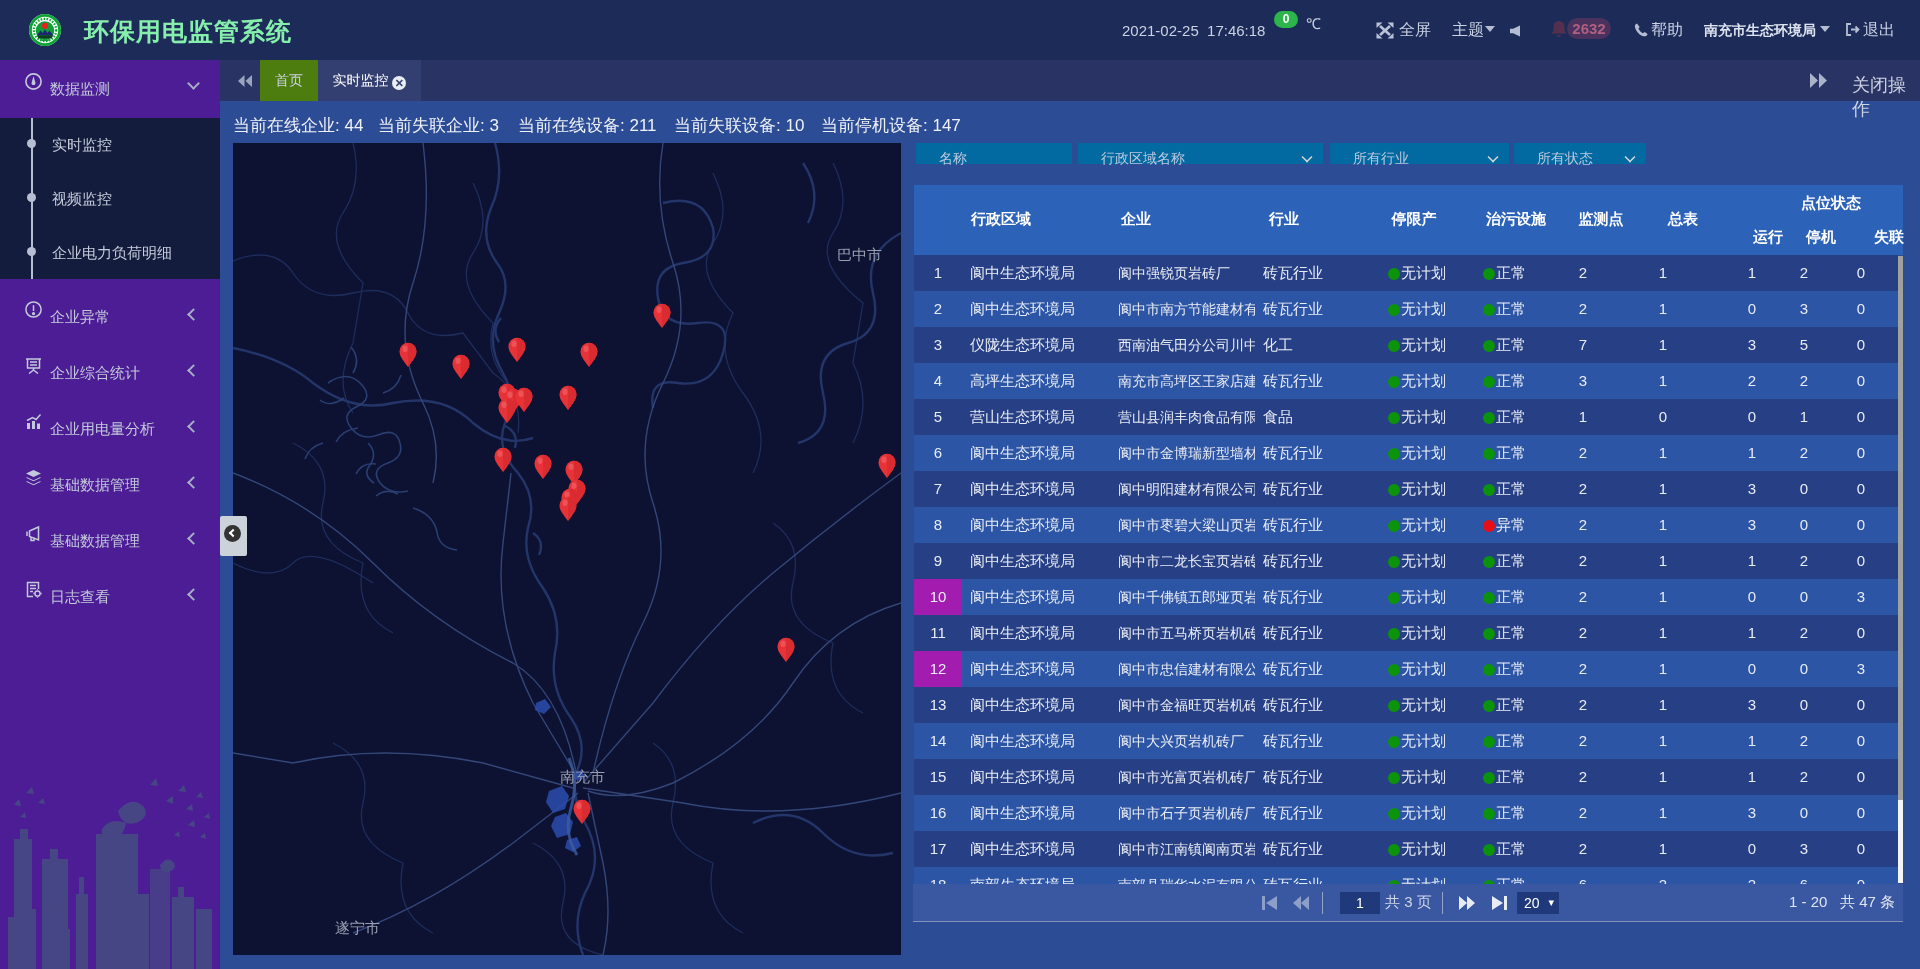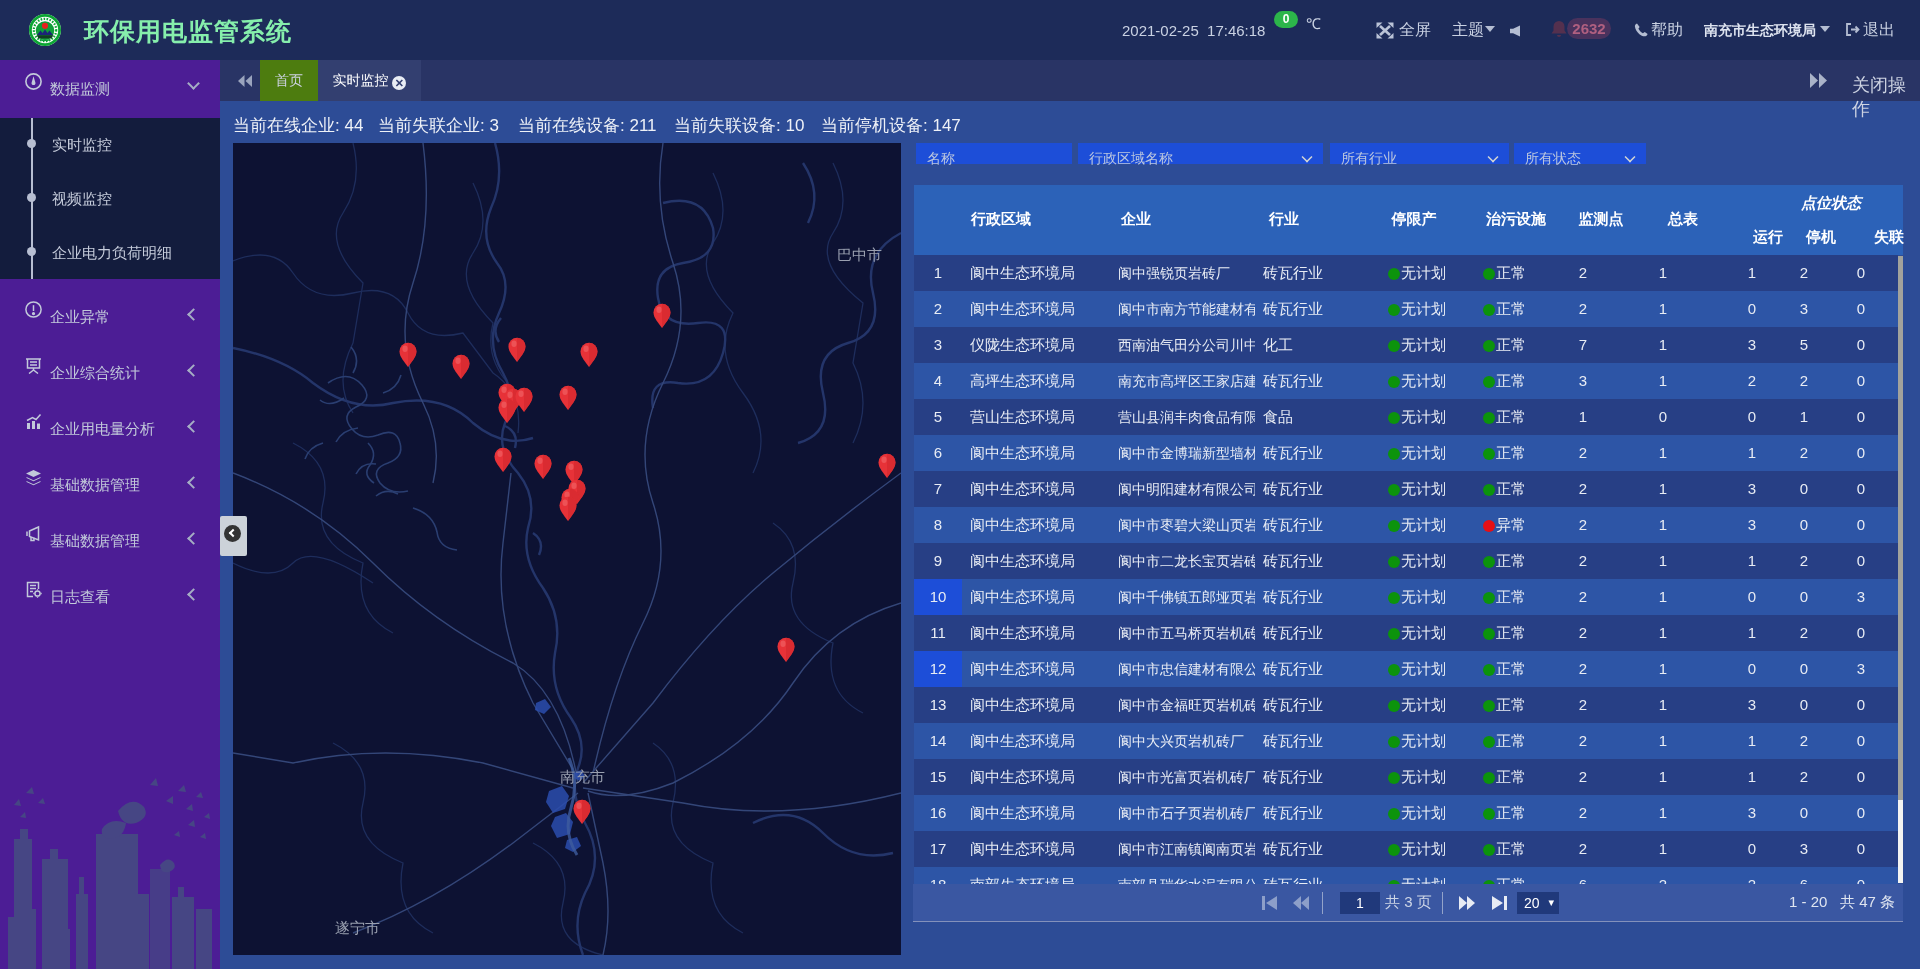--- a/index.html
+++ b/index.html
@@ -15,31 +15,31 @@
 .mitem{position:absolute;left:0;width:220px;height:56px;color:#c2c9da}
 .mitem .mtext{position:absolute;left:50px;top:20px;font-size:15px}
 .mitem .micon{position:absolute;left:25px;top:13px;width:17px;height:17px}
 .mitem .chev{position:absolute;right:22px;top:22px;width:9px;height:9px;border-left:2px solid #a5aec4;border-bottom:2px solid #a5aec4;transform:rotate(45deg)}
 #tabbar{position:absolute;left:220px;top:60px;width:1700px;height:41px;background:#293465}
 .tab{position:absolute;top:0;height:41px;font-size:14px;color:#cdd3e2;text-align:center;line-height:41px}
 #stats{position:absolute;left:220px;top:101px;width:1700px;height:42px;color:#eef1f7;font-size:17px}
 #stats span{position:absolute;top:13px}
 #map{position:absolute;left:233px;top:143px;width:668px;height:812px;background:#0d1233}
 #rpanel{position:absolute;left:913px;top:143px;width:990px;height:779px}
-.finput{position:absolute;top:0;height:21px;background:#1d4ed8;color:#bcc7de;font-size:14px;line-height:31px;padding-left:11px}
+.finput{position:absolute;top:0;height:21px;background:#0369a1;color:#bcc7de;font-size:14px;line-height:31px;padding-left:23px}
 .fsel .arr{position:absolute;right:11px;top:9px;width:10px;height:10px;border-right:2px solid #d3d5d3;border-bottom:2px solid #d3d5d3;transform:rotate(45deg) scale(0.78)}
 #thead{position:absolute;left:1px;top:42px;width:989px;height:70px;background:#2c62b8;color:#fff;font-weight:bold;font-size:15px}
 #thead span{position:absolute;transform:translateX(-50%);white-space:nowrap}
 #tbody{position:absolute;left:1px;top:112px;width:984px;height:629px;overflow:hidden}
 .tr{position:relative;width:984px;height:36px;color:#e8ecf4;font-size:15px}
 .tr.odd{background:#273f85}
 .tr.even{background:#2d55a6}
 .tr>div{position:absolute;top:0;height:36px;line-height:36px;white-space:nowrap;overflow:hidden}
 .c0{left:0;width:48px;text-align:center}
-.c0.hl{background:#1d4ed8}
+.c0.hl{background:#a21caf}
 .c1{left:48px;width:146px;padding-left:8px}
 .c2{left:194px;width:147px;padding-left:10px;font-size:14px}
 .c3{left:341px;width:125px;padding-left:8px}
 .c4{left:466px;width:95px;padding-left:8px}
 .c5{left:561px;width:85px;padding-left:8px}
 .c6{left:646px;width:46px;text-align:center}
 .c7{left:692px;width:114px;text-align:center}
 .c8{left:806px;width:64px;text-align:center}
 .c9{left:870px;width:40px;text-align:center}
 .c10{left:910px;width:74px;text-align:center}
@@ -330,21 +330,21 @@
   <div class="finput fsel" style="left:417px;width:179px">所有行业<span class="arr"></span></div>
   <div class="finput fsel" style="left:601px;width:132px">所有状态<span class="arr"></span></div>
   <div id="thead">
     <span style="left:87px;top:25px">行政区域</span>
     <span style="left:222px;top:25px">企业</span>
     <span style="left:370px;top:25px">行业</span>
     <span style="left:500px;top:25px">停限产</span>
     <span style="left:602px;top:25px">治污设施</span>
     <span style="left:687px;top:25px">监测点</span>
     <span style="left:769px;top:25px">总表</span>
-    <span style="left:917px;top:9px;font-style:italic">点位状态</span>
+    <span style="left:917px;top:9px;">点位状态</span>
     <span style="left:854px;top:43px">运行</span>
     <span style="left:907px;top:43px">停机</span>
     <span style="left:975px;top:43px">失联</span>
   </div>
   <div id="tbody">
 <div class="tr odd">
         <div class="c0">1</div>
         <div class="c1">阆中生态环境局</div>
         <div class="c2">阆中强锐页岩砖厂</div>
         <div class="c3">砖瓦行业</div>

